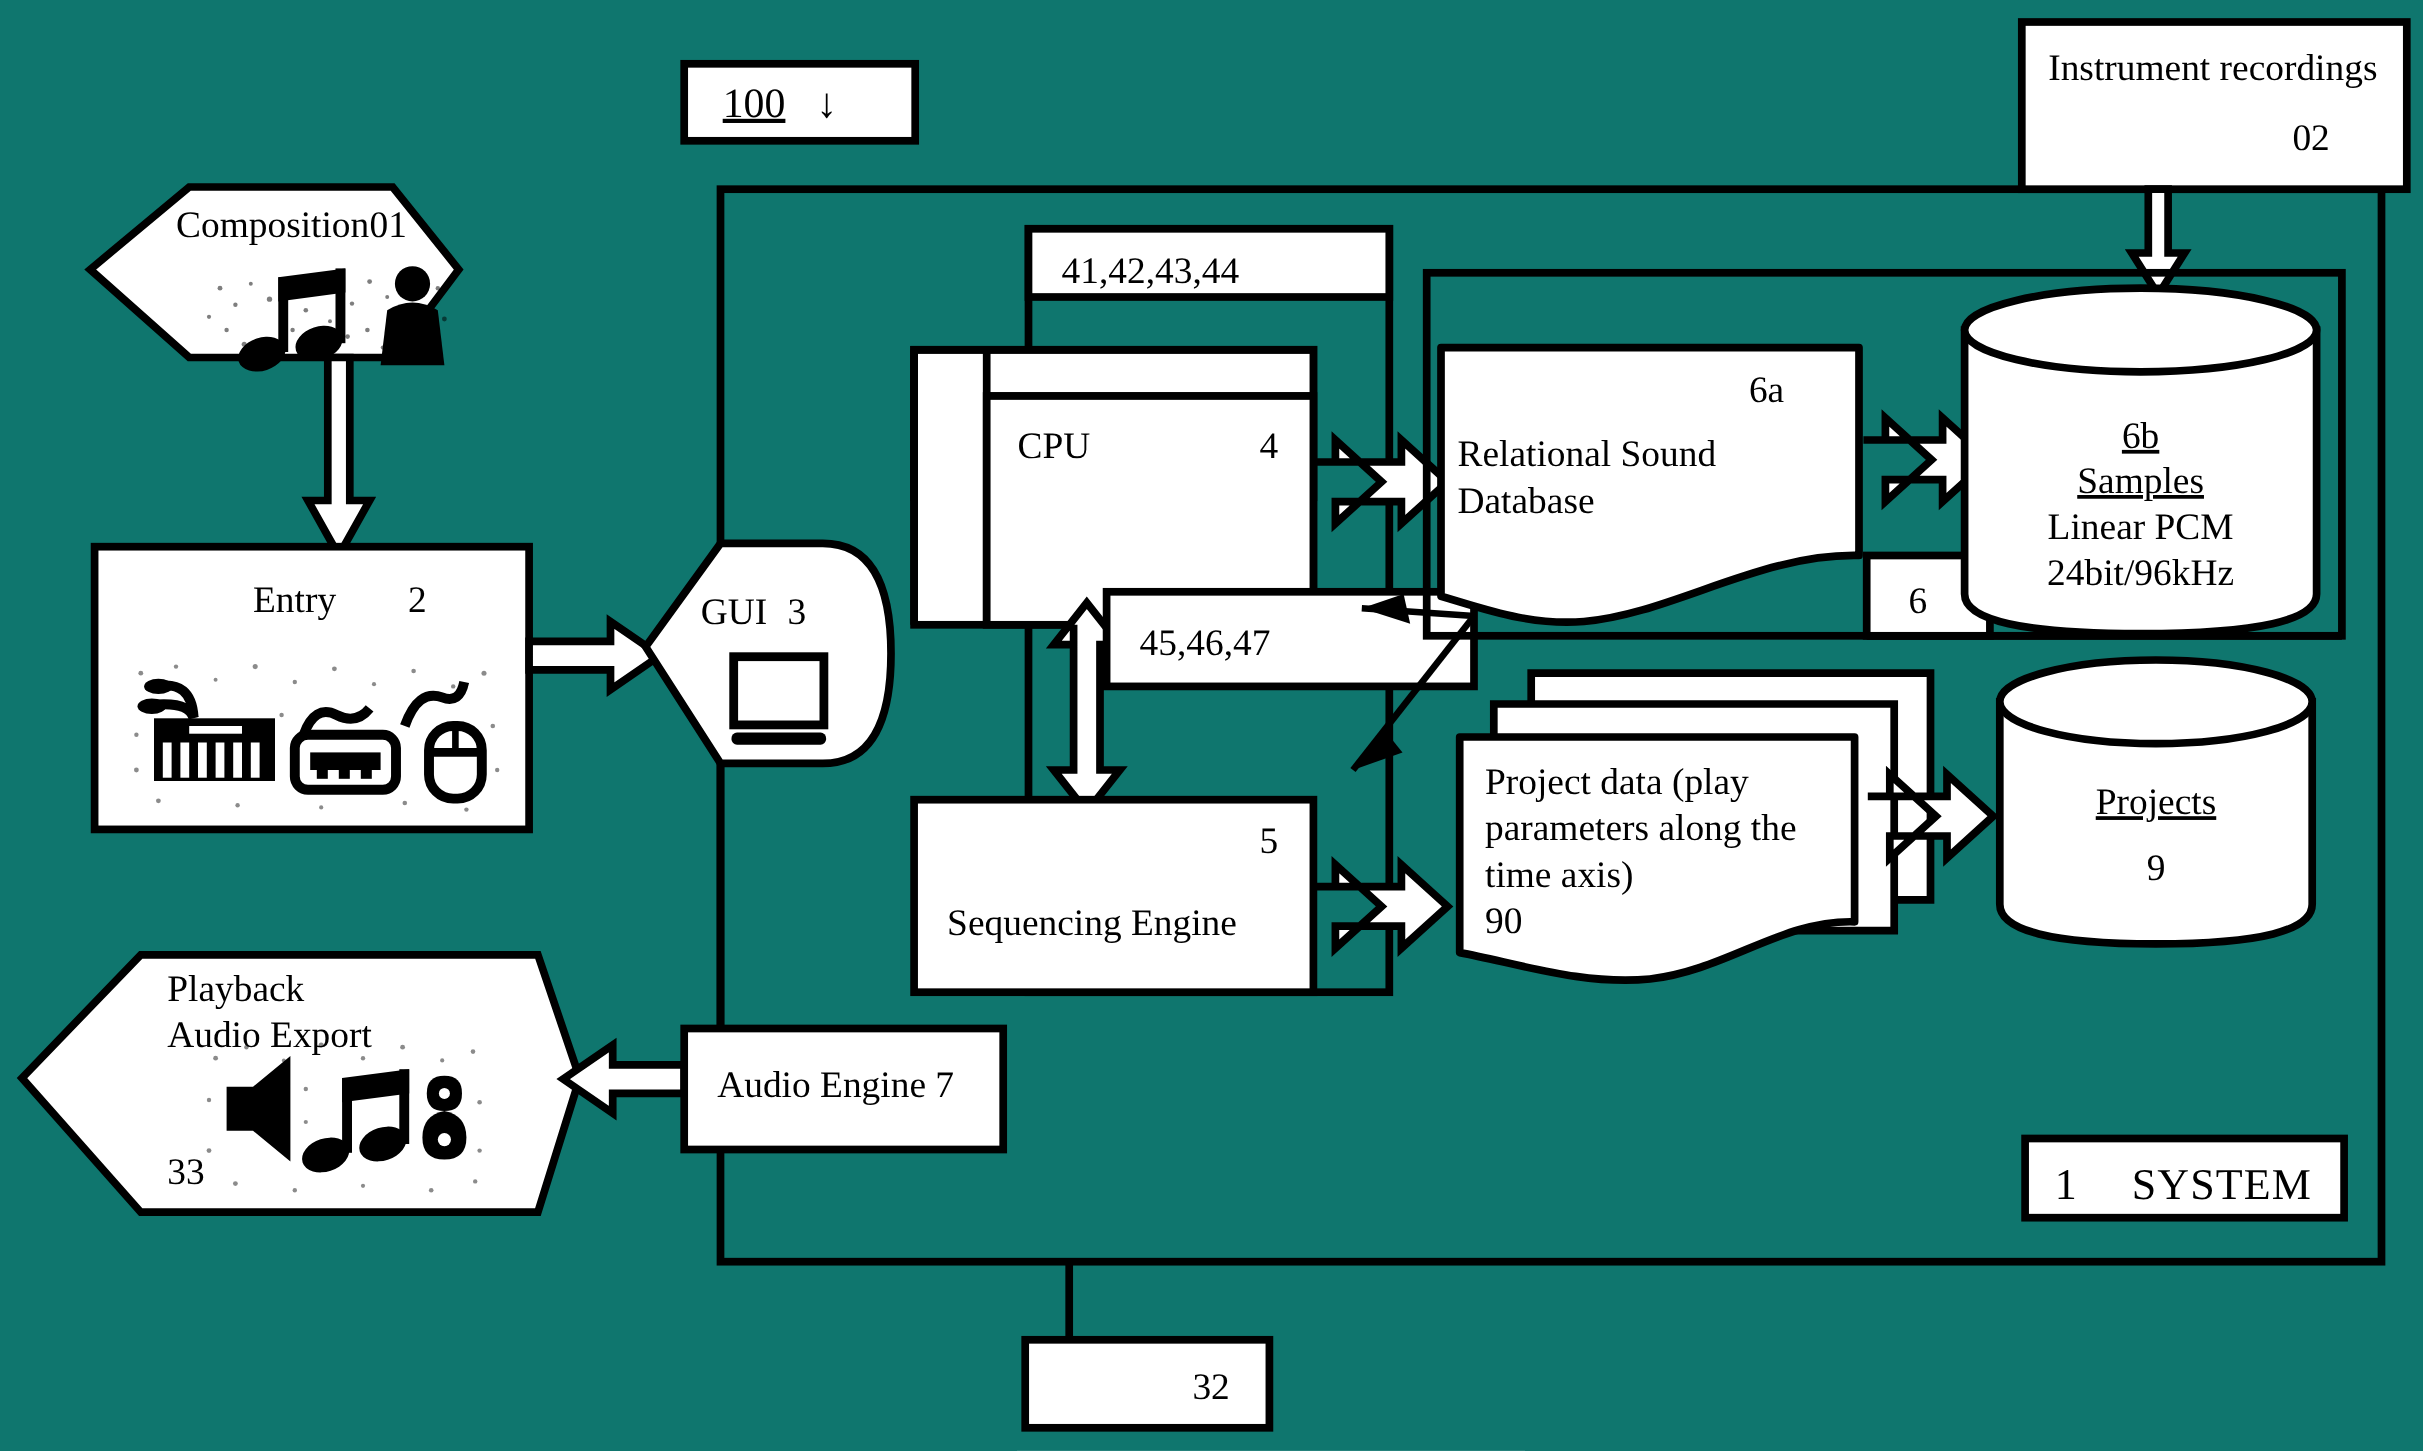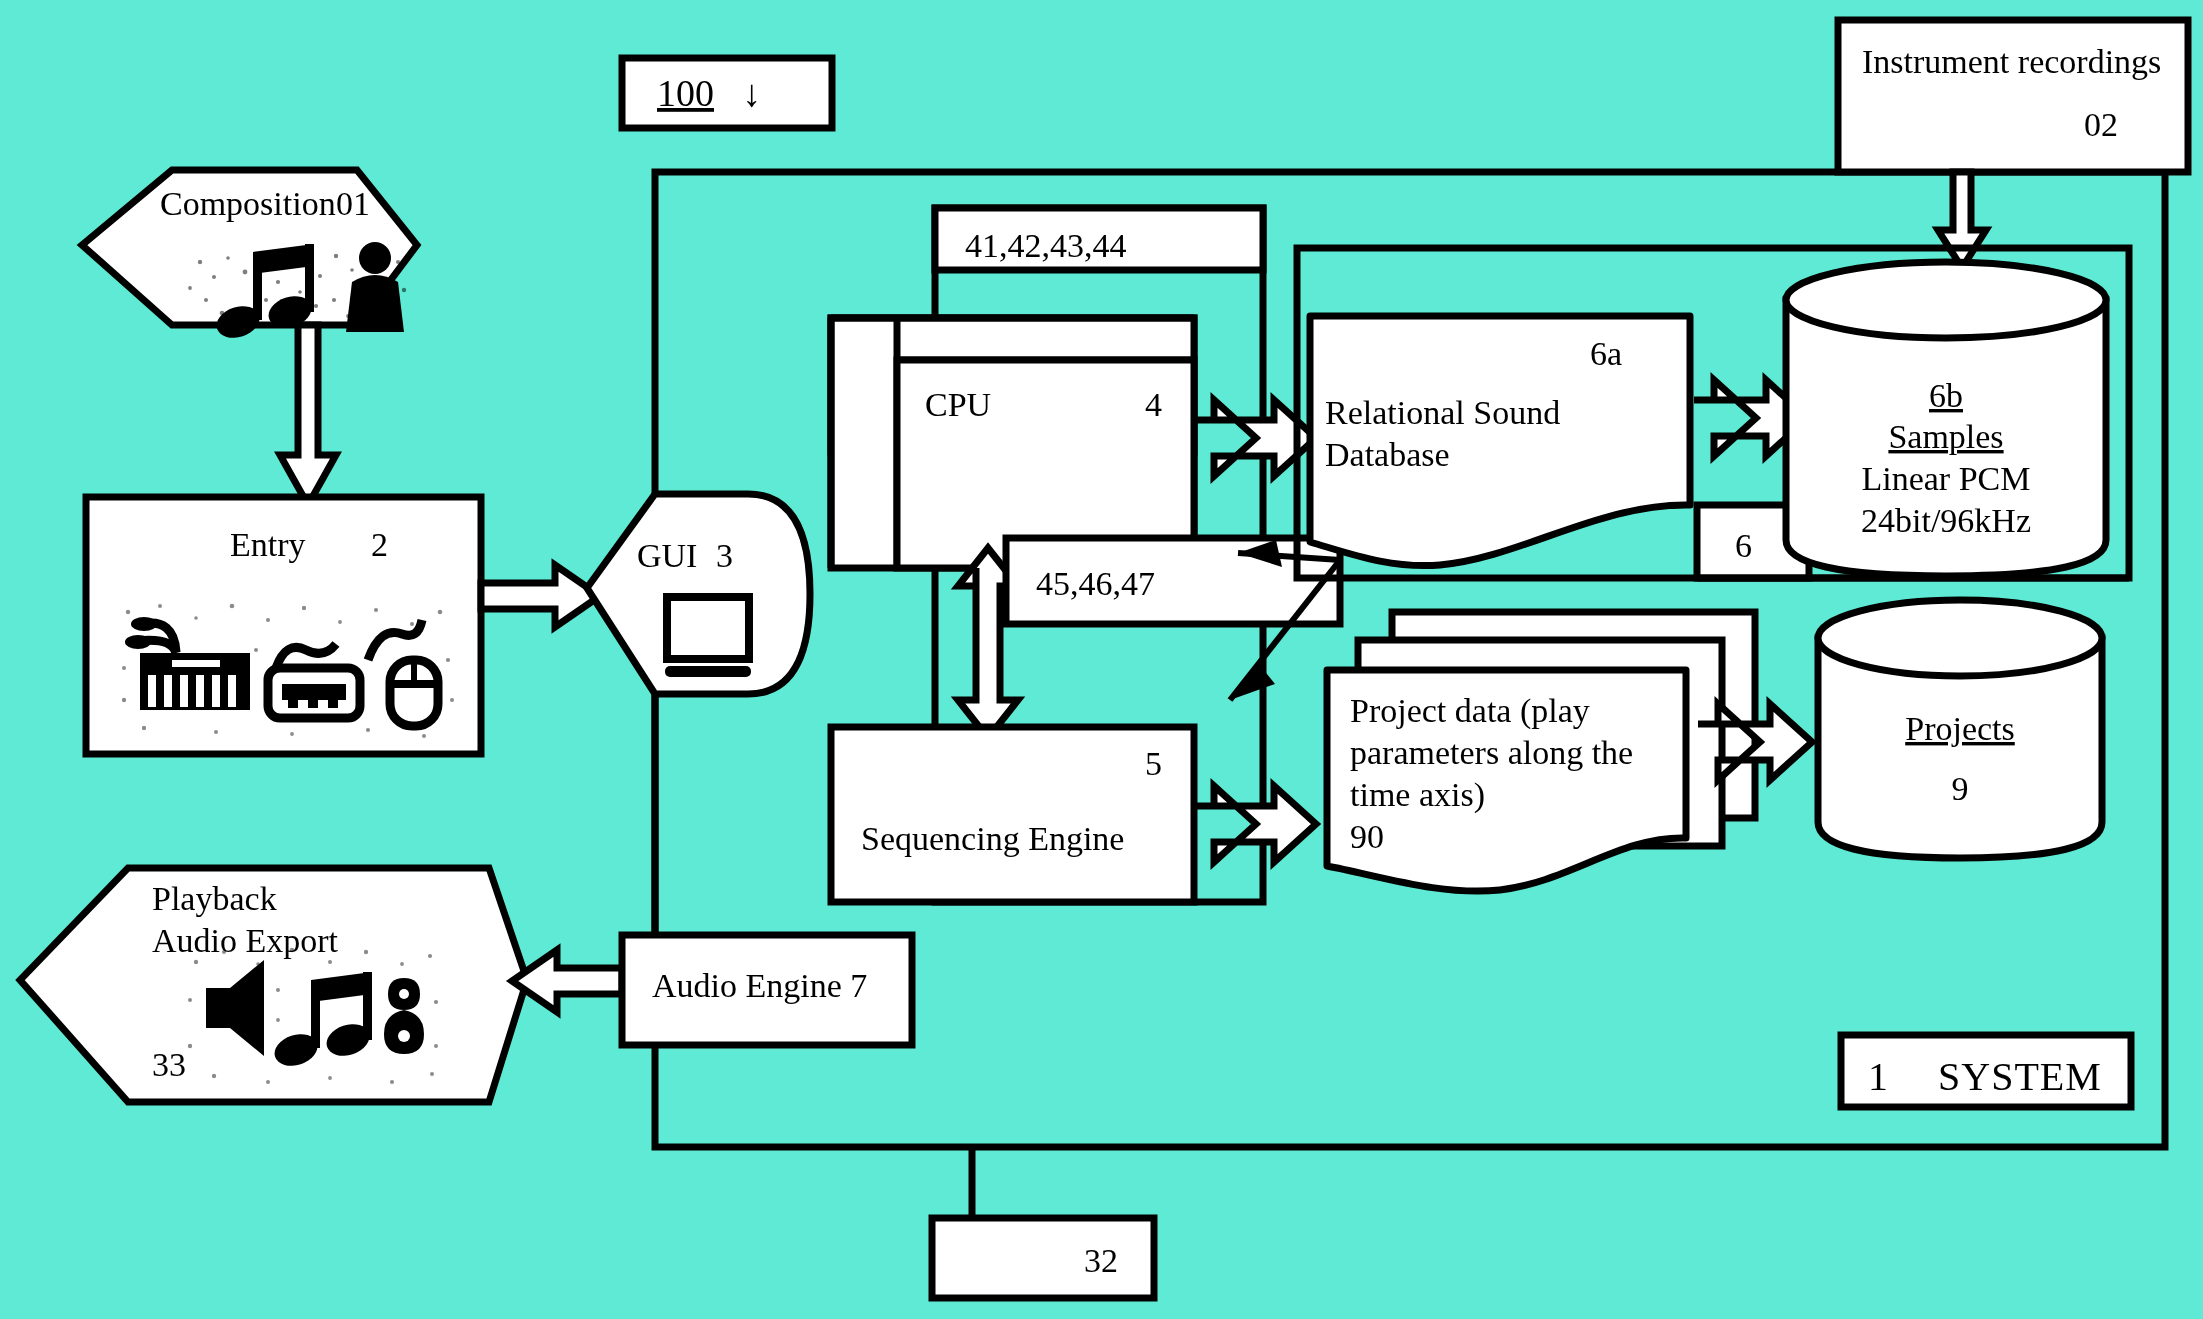--- a/index.html
+++ b/index.html
@@ -4,21 +4,21 @@
 <style>
   html, body {
     margin: 0;
     padding: 0;
     background: #ffffff;
   }
   #page {
     position: relative;
     width: 2203px;
     height: 1319px;
-    background: #5eead4;
+    background: #0f766e;
     overflow: hidden;
     font-family: "Liberation Serif", "DejaVu Serif", serif;
   }
   svg.diagram {
     position: absolute;
     left: 0;
     top: 0;
     width: 2203px;
     height: 1319px;
   }

